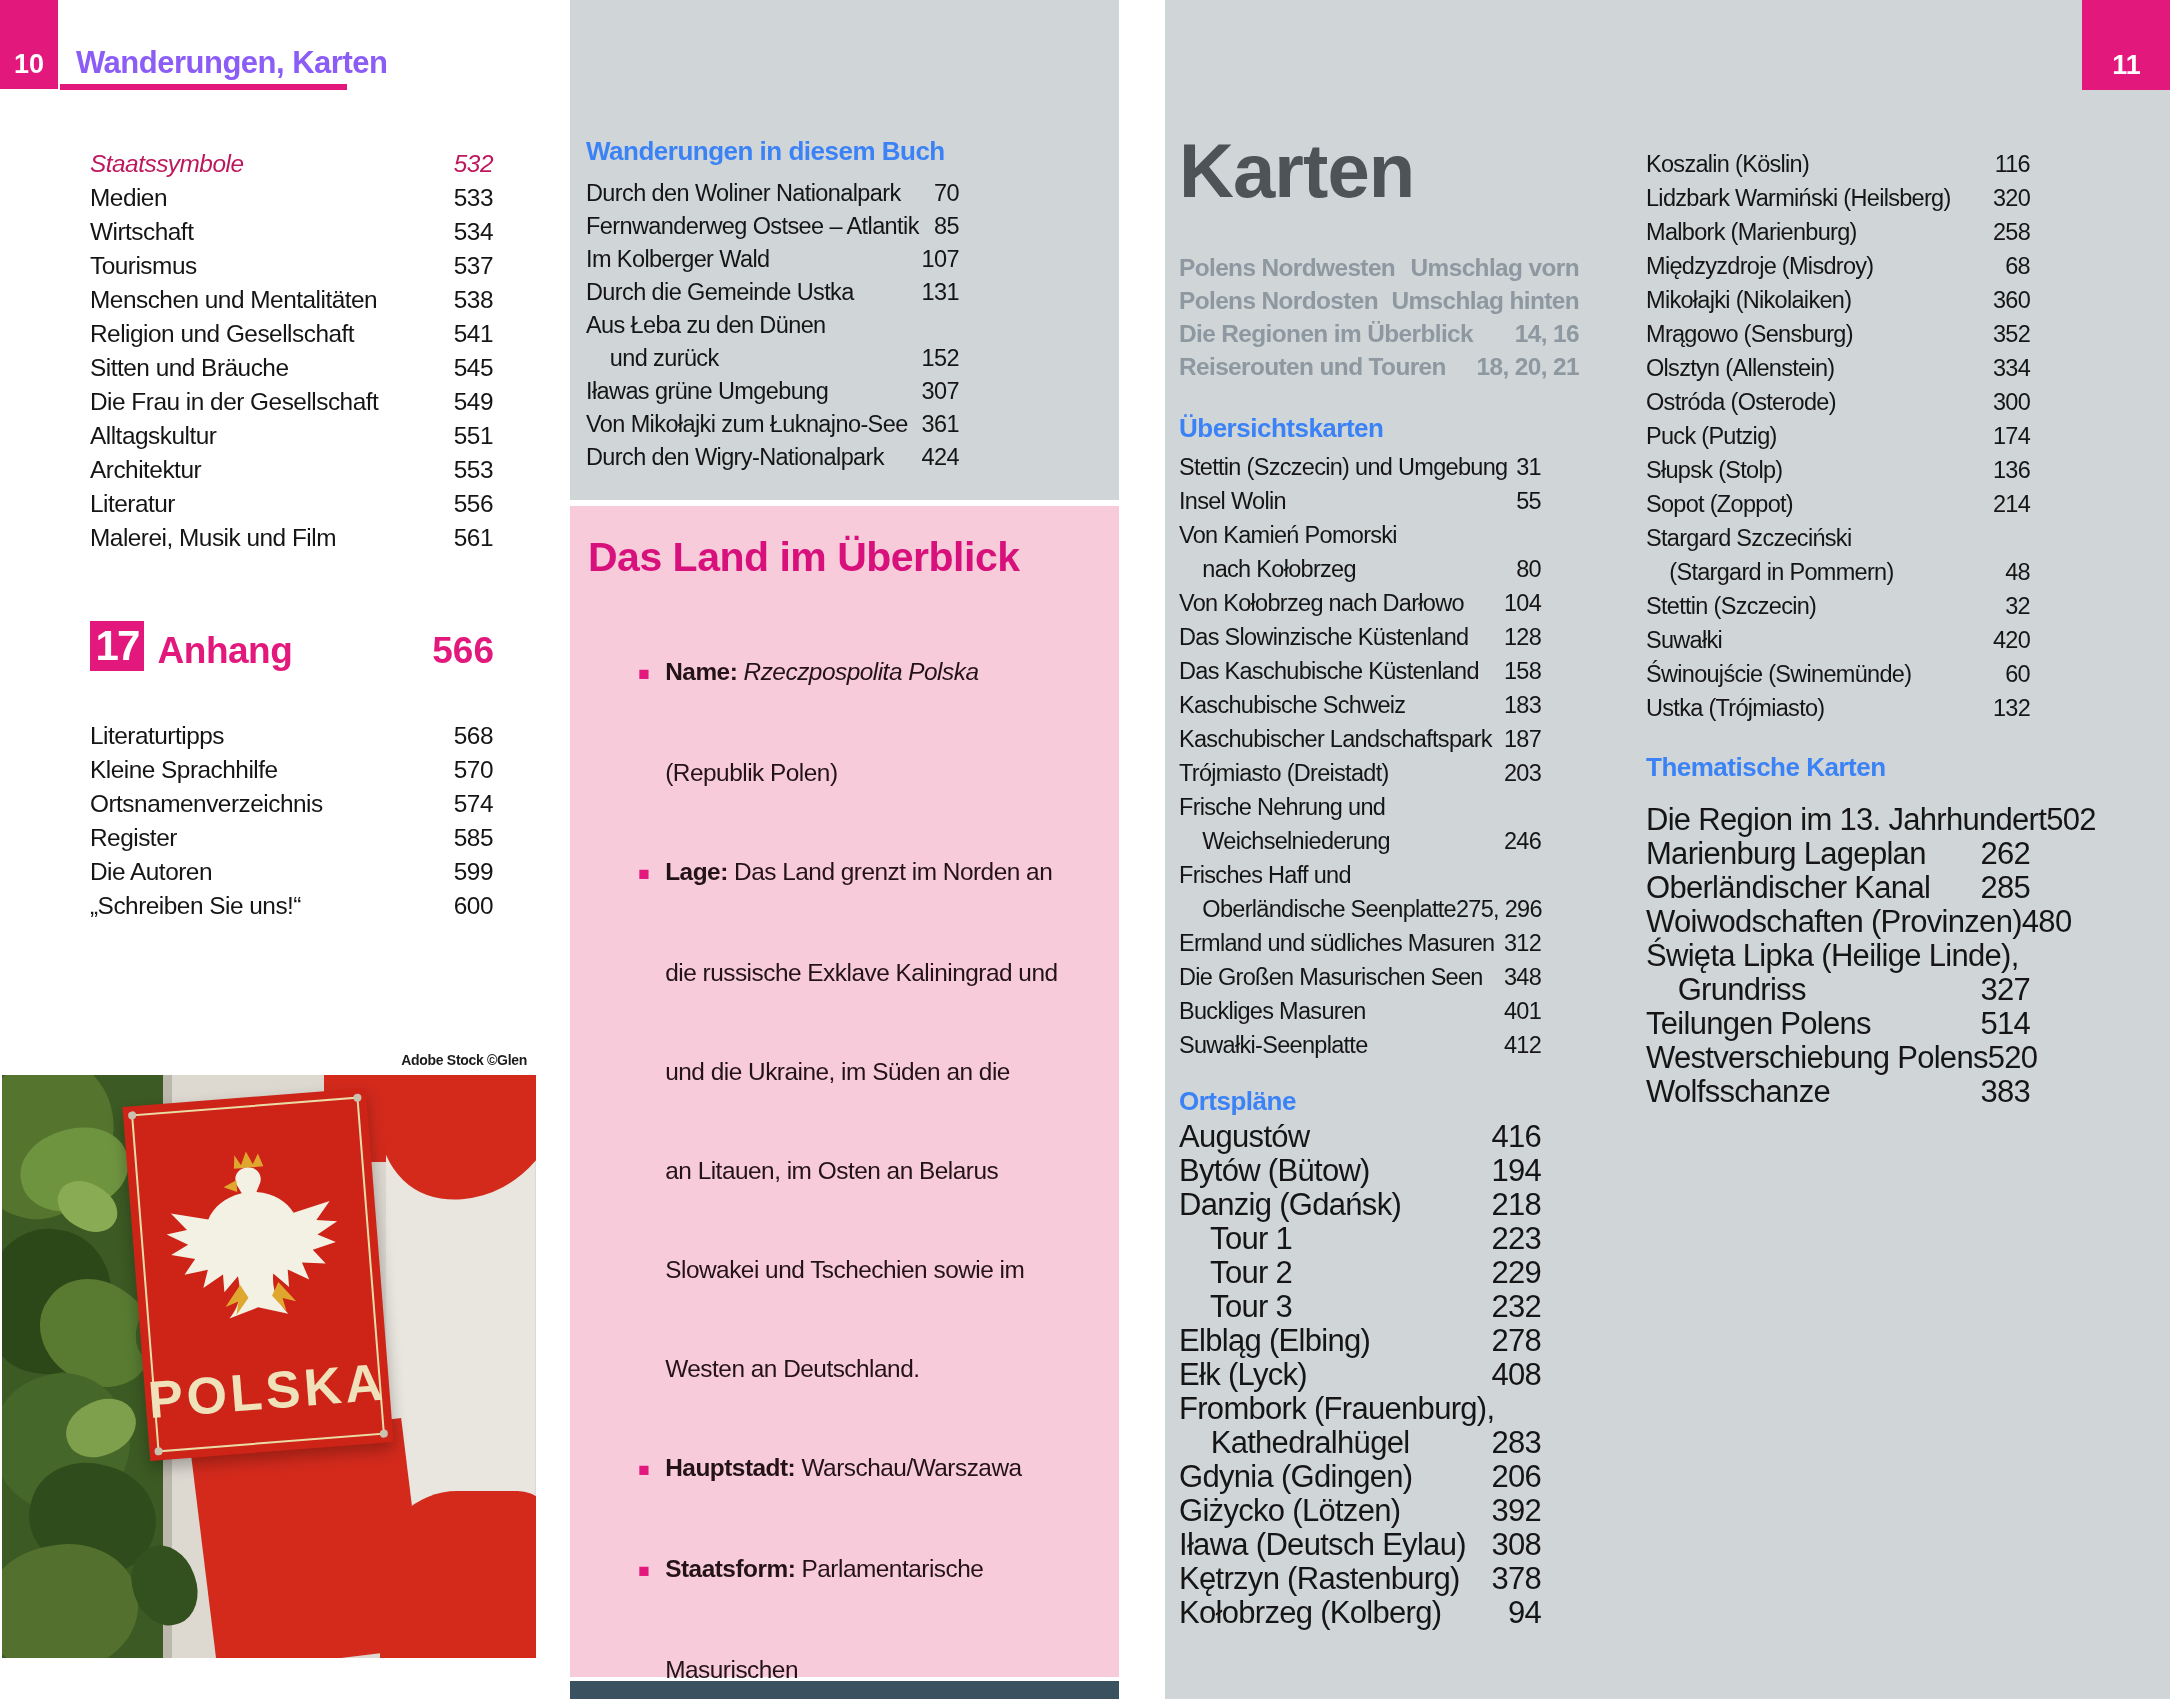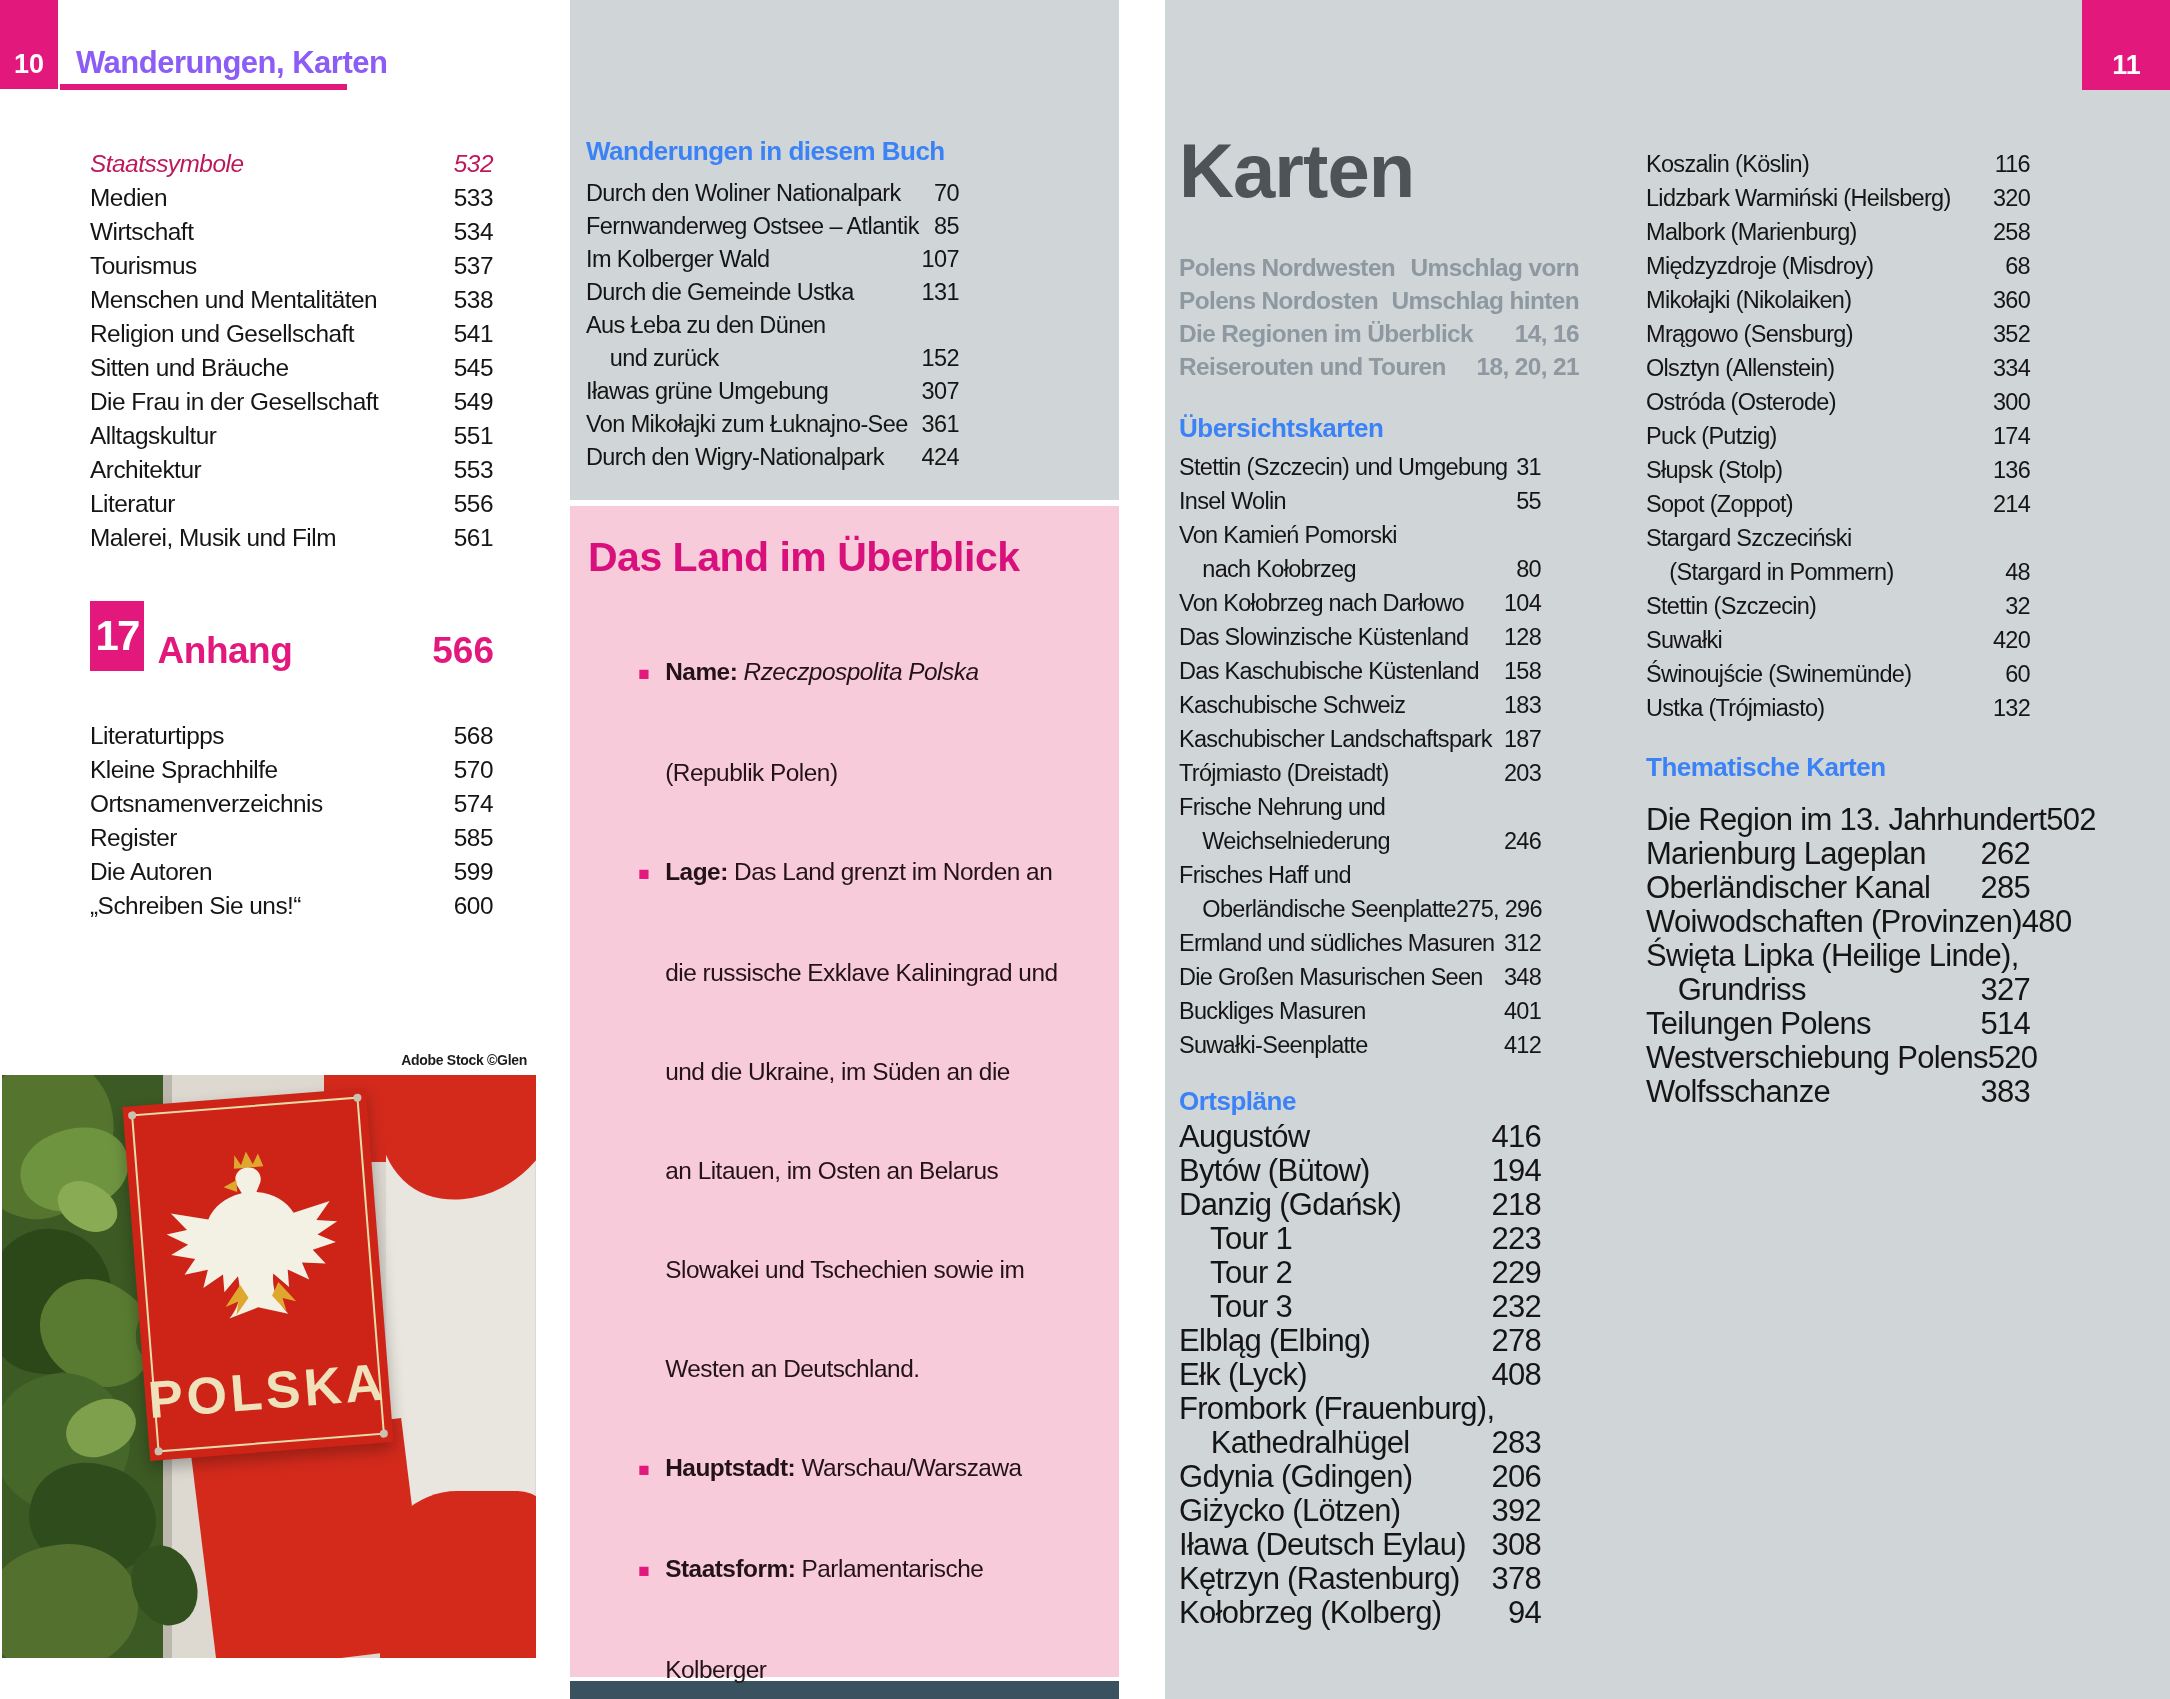--- a/index.html
+++ b/index.html
@@ -20,21 +20,21 @@
   .toclist{position:absolute;}
   .row{display:flex;align-items:baseline;}
   .row .t{white-space:pre;letter-spacing:-0.5px;}
   .row .n{margin-left:auto;white-space:pre;text-align:right;letter-spacing:-0.5px;}
   .muted .t,.muted .n{color:#be185d;font-style:italic;}
 
   #toc-left{left:90px;top:147px;width:403px;font-size:24.4px;line-height:34px;}
   #toc-anhang{left:90px;top:719px;width:403px;font-size:24.4px;line-height:34px;}
 
   #anhang-row{left:90px;top:602px;width:404px;height:69px;display:flex;align-items:flex-end;}
-  #anhang-row .ch-box{width:54px;height:70px;background:#e3187d;color:#fff;font-size:42px;font-weight:bold;
+  #anhang-row .ch-box{width:54px;height:50px;background:#e3187d;color:#fff;font-size:42px;font-weight:bold;
                       display:flex;align-items:center;justify-content:center;letter-spacing:-1.8px;}
   #anhang-row .ch-title{margin-left:13.6px;font-size:37px;font-weight:bold;color:#e3187d;letter-spacing:-0.5px;line-height:1;margin-bottom:1.8px;}
   #anhang-row .ch-page{margin-left:auto;font-size:37px;font-weight:bold;color:#e3187d;line-height:1;margin-bottom:1.8px;}
 
   #credit{left:256px;top:1052px;width:271px;text-align:right;font-size:14px;font-weight:bold;color:#1b1b1b;letter-spacing:-0.3px;}
 
   
   #col-mid{left:570px;top:0;width:549px;height:500px;background:#d0d5d7;}
   .gb-head{position:absolute;font-size:26px;font-weight:bold;color:#3b82f6;letter-spacing:-0.5px;white-space:nowrap;}
   #hikes-head{left:586px;top:136px;}
@@ -340,21 +340,21 @@
 
       <div class="fact">
         <span class="b">■</span><span class="fl">Hauptstadt: </span><span class="fp">Warschau/Warszawa</span><span class="fi"></span><span class="fo"></span>
       </div>
 
       <div class="fact">
         <span class="b">■</span><span class="fl">Staatsform: </span><span class="fp">Parlamentarische</span><span class="fi"></span><span class="fo"></span>
       </div>
 
       <div class="fact">
-        <span class="b"></span><span class="fl"></span><span class="fp">Kolberger</span><span class="fi"></span><span class="fo"></span>
+        <span class="b"></span><span class="fl"></span><span class="fp">Masurischen</span><span class="fi"></span><span class="fo"></span>
       </div>
 
     </div>
 
   <div class="abs" id="karten-title">Karten</div>
 
   <div class="toclist" id="front-rows">
 
       <div class="row">
         <span class="t">Polens Nordwesten</span>

